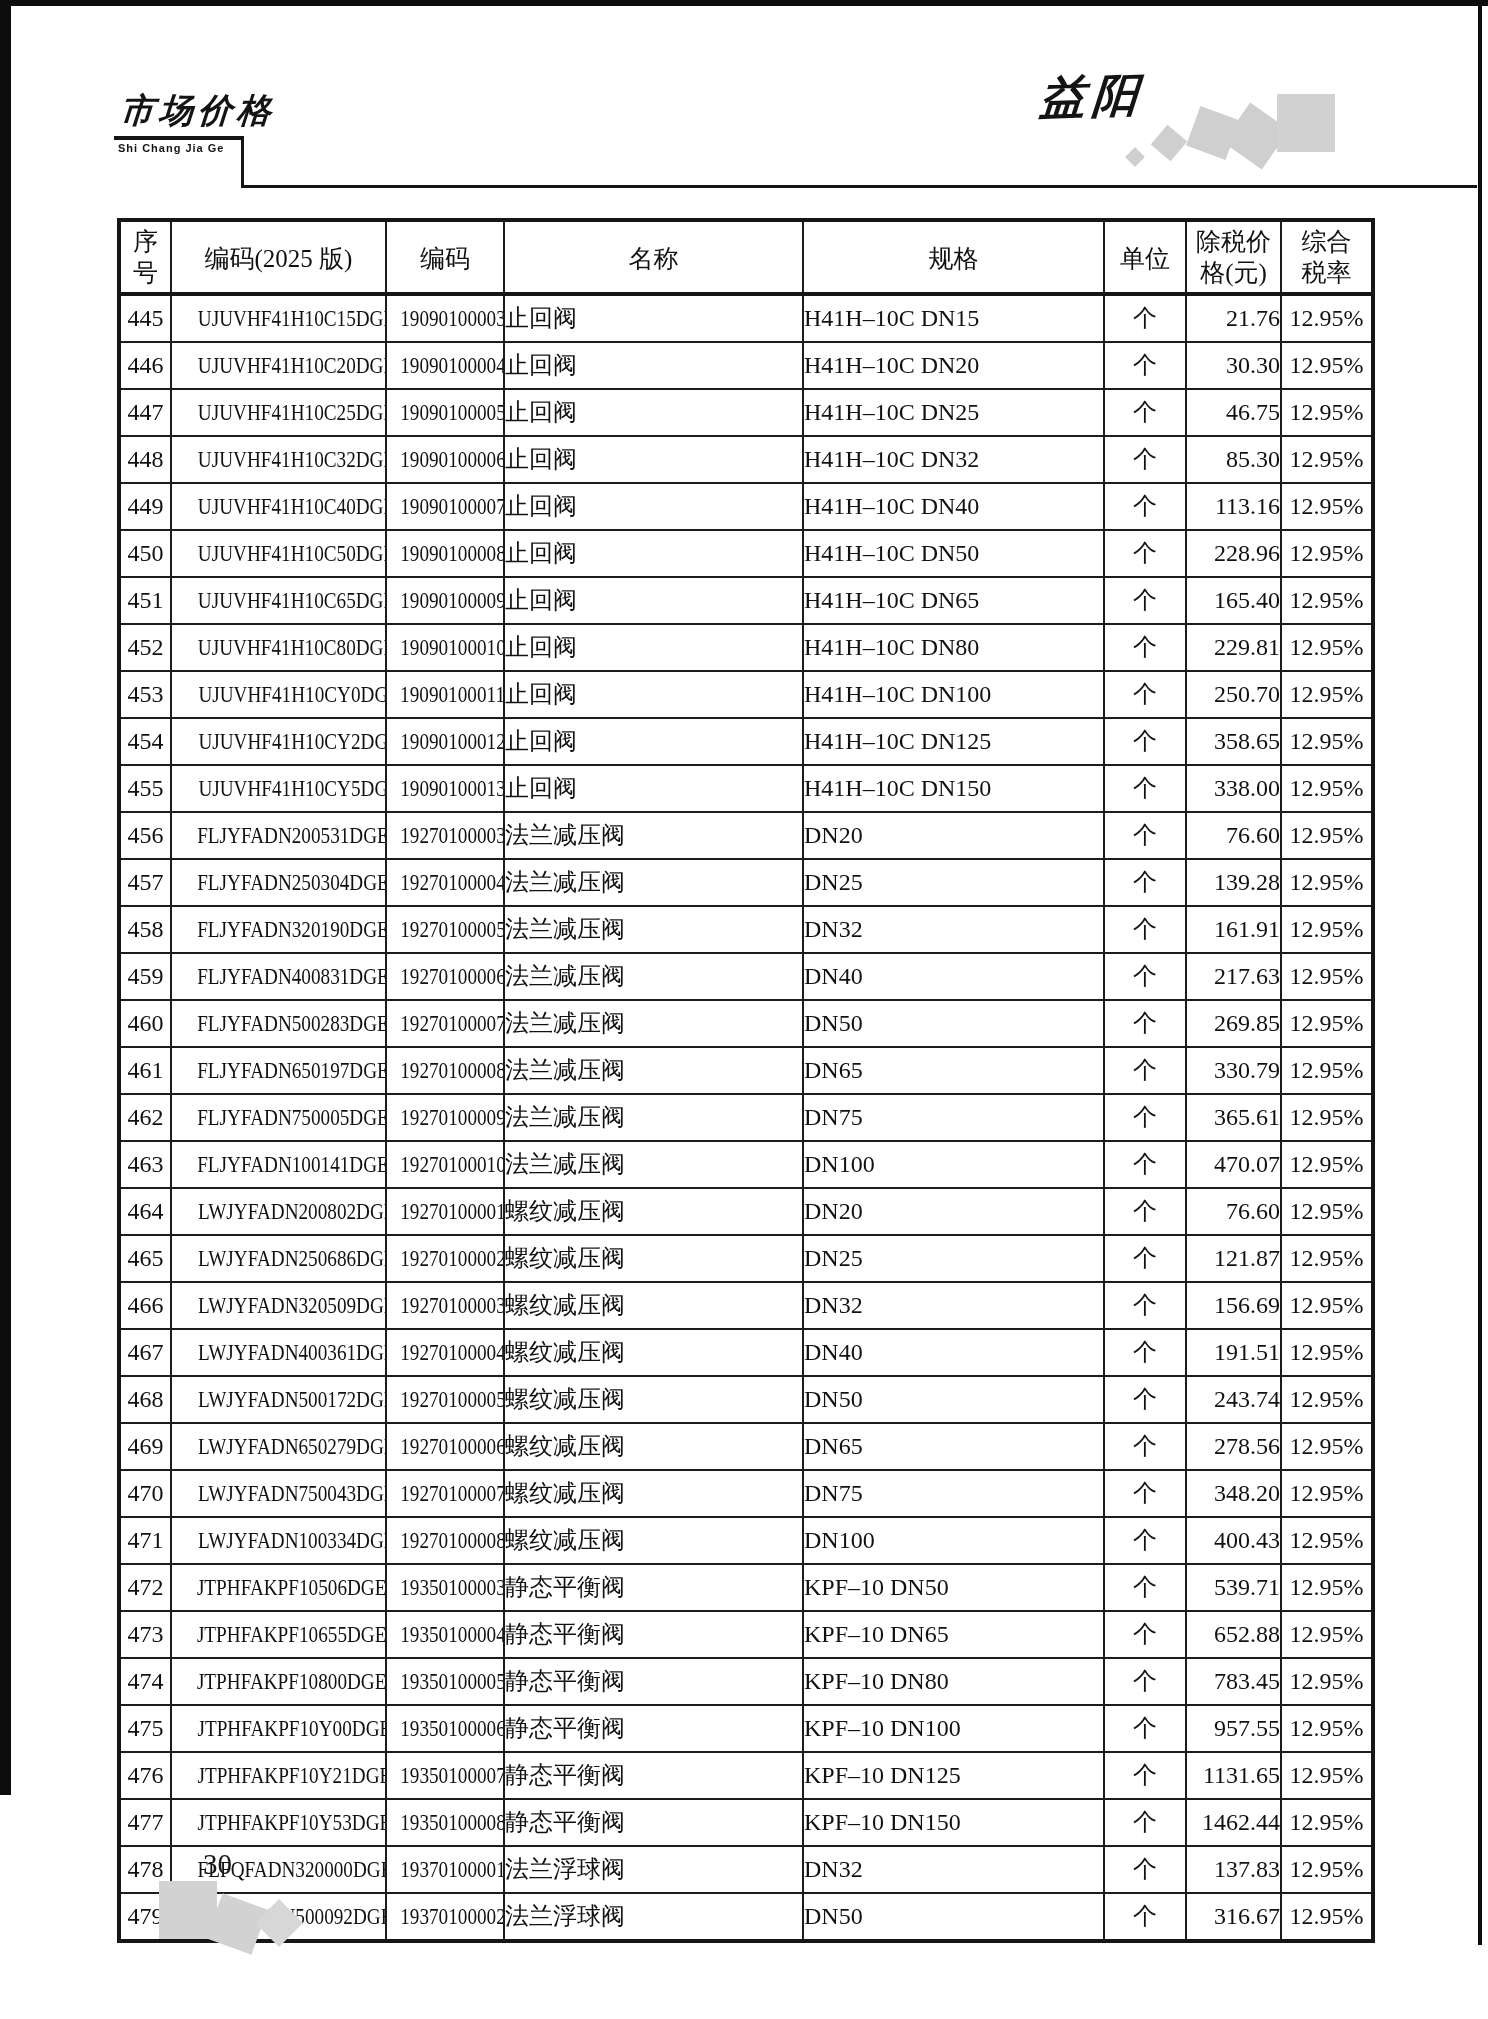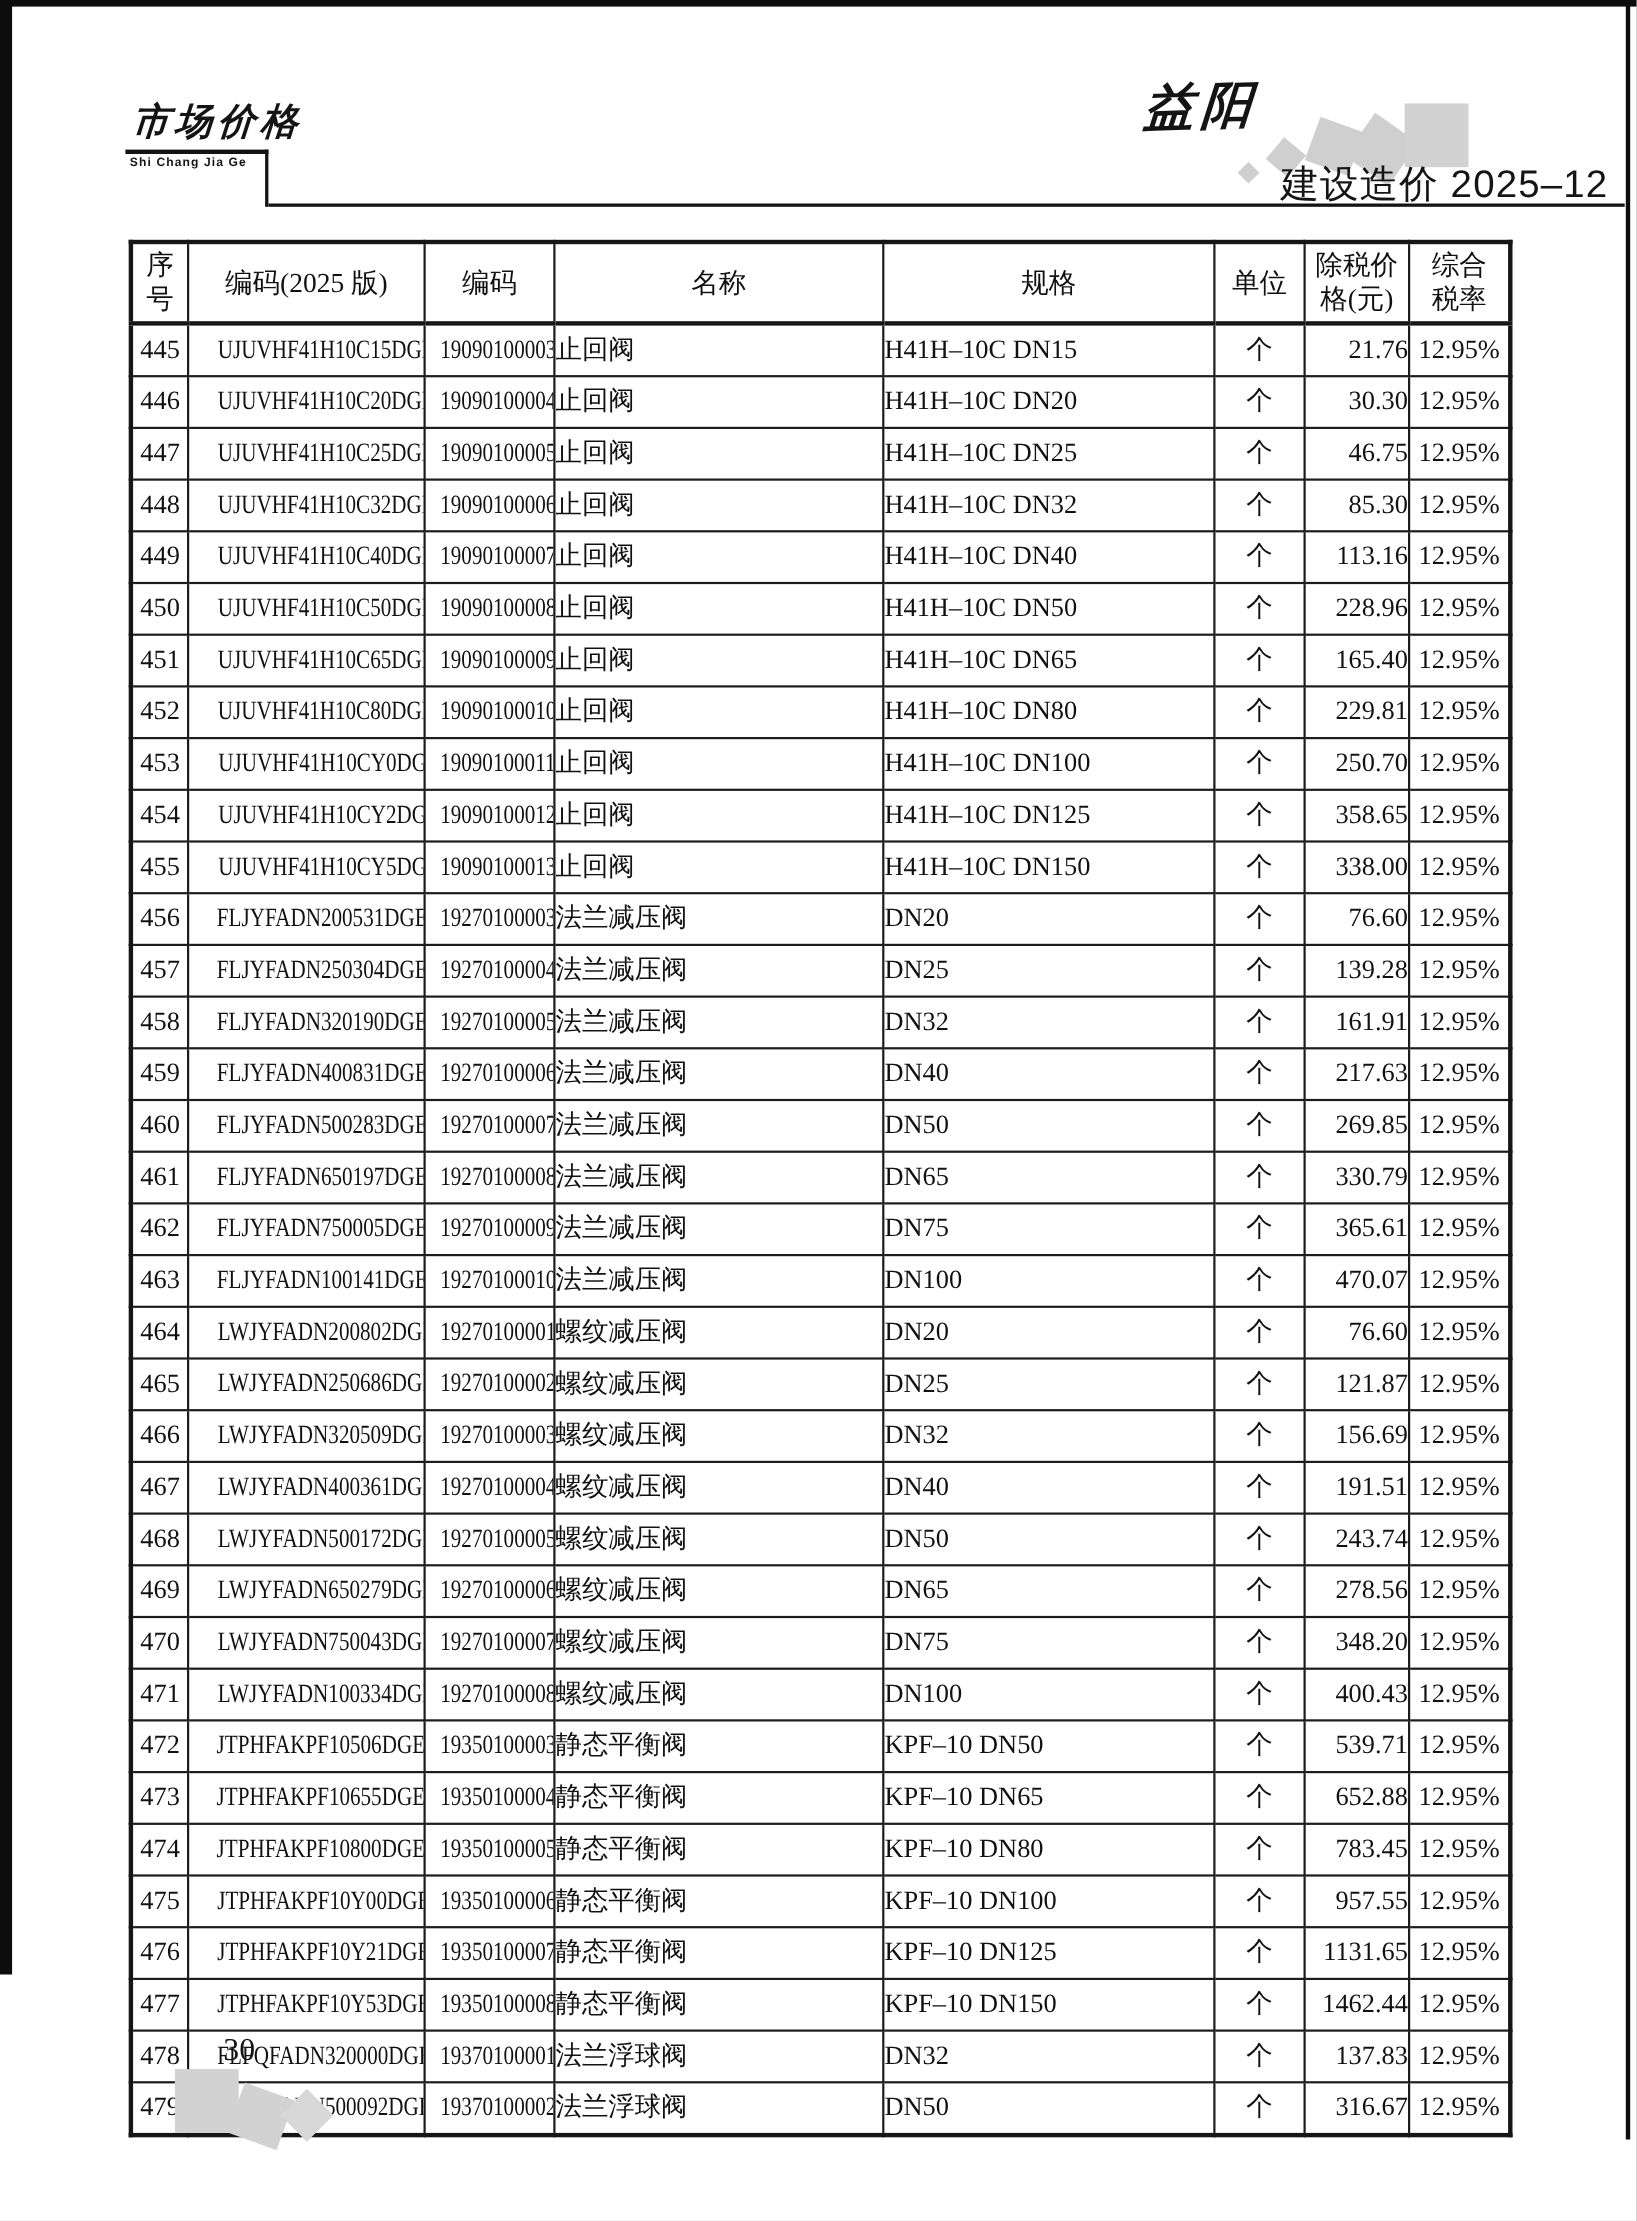--- a/index.html
+++ b/index.html
@@ -90,21 +90,20 @@
   <div class="logo-connector"></div>
   <div class="head-rule"></div>
 
   <div class="decor decor-d1"></div>
   <div class="decor decor-d2"></div>
   <div class="decor decor-d3"></div>
   <div class="decor decor-d4"></div>
   <div class="decor decor-sq-lg"></div>
 
   <div class="region-title">益阳</div>
-  <div class="publication">建设造价 2025–12</div>
 
   <table class="price">
     <colgroup>
       <col style="width:52px">
         <col style="width:215px">
         <col style="width:118px">
         <col style="width:299px">
       <col style="width:301px">
         <col style="width:82px">
         <col style="width:95px">

